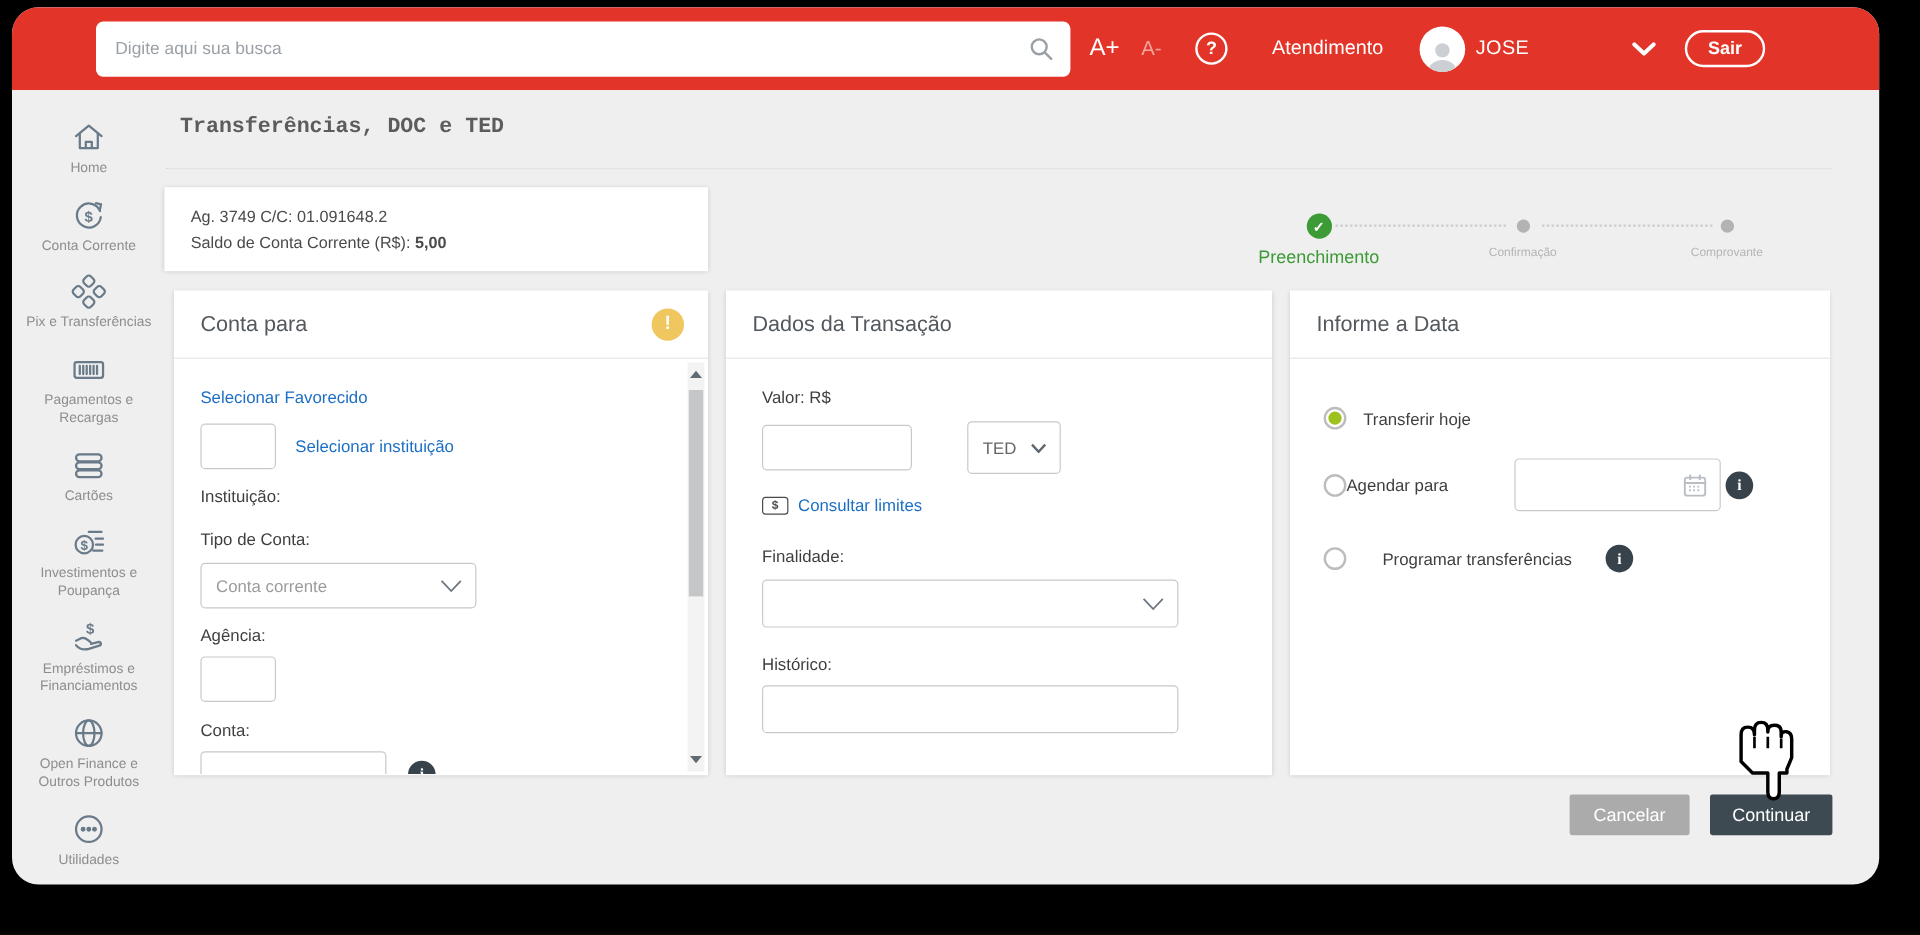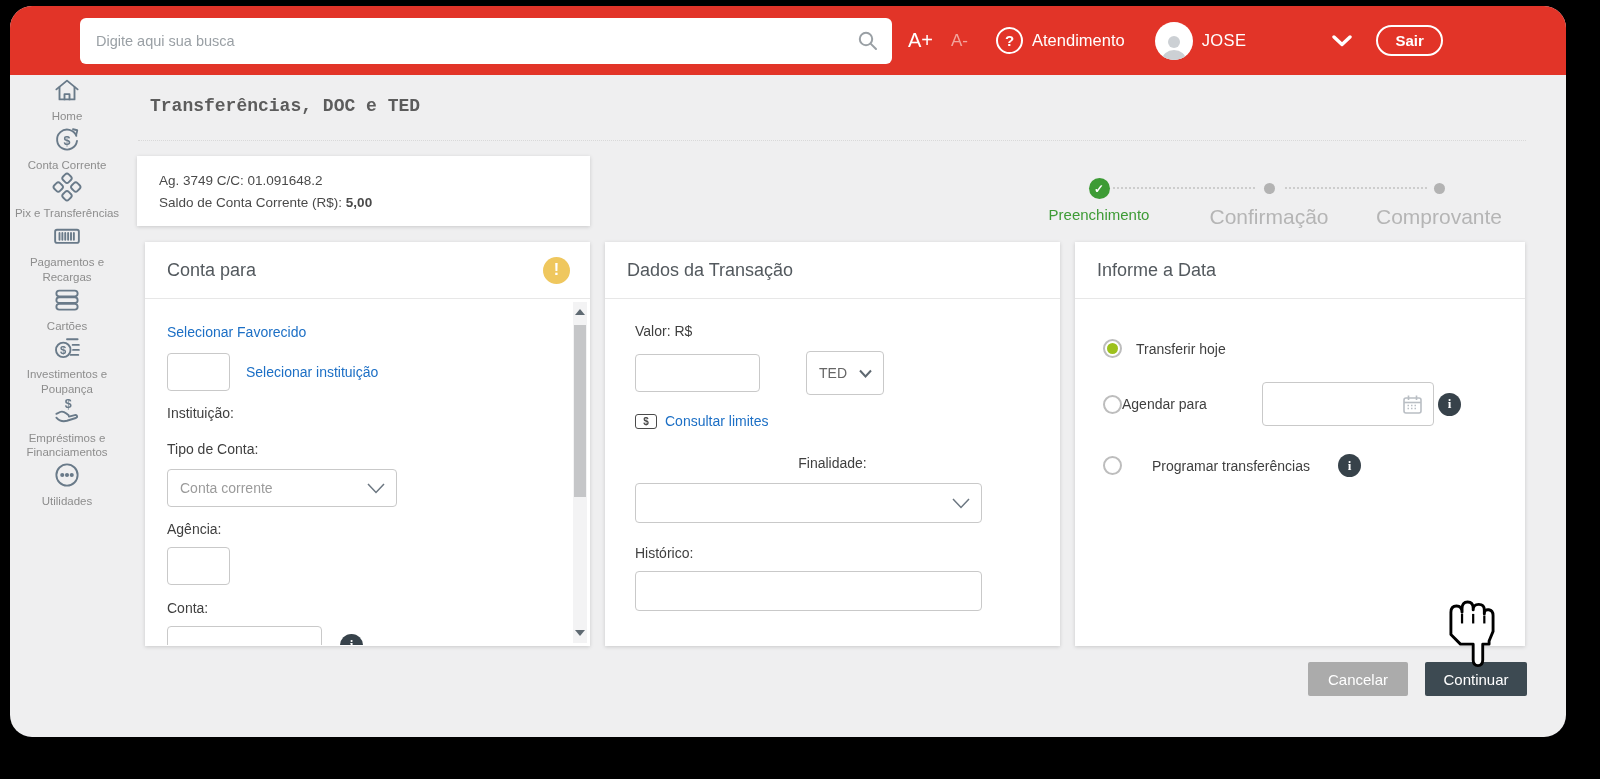--- a/index.html
+++ b/index.html
@@ -20,35 +20,35 @@
                        color:#333; font-family:"Liberation Sans",sans-serif; }
   .search-wrap input::placeholder { color:#9aa0a5; }
   .search-icon { position:absolute; right:12px; top:11px; }
   .hdr-right { display:flex; align-items:center; }
   .font-plus { margin-left:16px; color:#fff; font-size:20px; font-weight:500; cursor:pointer; }
   .font-minus { margin-left:18px; color:#f2a59d; font-size:17px; font-weight:500; cursor:pointer; }
   .help { margin-left:28px; display:flex; align-items:center; gap:9px; cursor:pointer; }
   .help-circle { width:27px; height:27px; border:2px solid #fff; border-radius:50%;
                  color:#fff; font-size:15px; font-weight:700; display:flex;
                  align-items:center; justify-content:center; }
-  .help-label { color:#fff; font-size:16.5px; }
+  .help-label { color:#fff; font-size:16.5px;margin-left:28px; }
   .avatar { margin-left:30px; width:38px; height:38px; border-radius:50%;
             background:#fff; overflow:hidden; display:flex; align-items:flex-end;
             justify-content:center; cursor:pointer; }
   .user-name { margin-left:9px; color:#fff; font-size:16.5px; font-weight:500;
                letter-spacing:.4px; }
   .hdr-chevron { margin-left:86px; cursor:pointer; display:flex; }
   .logout-btn { margin-left:24px; background:transparent; border:2px solid #fff;
                 border-radius:17px; color:#fff; font-size:15px; font-weight:600;
                 padding:5px 17px; cursor:pointer; font-family:"Liberation Sans",sans-serif; }
 
   
   .sidebar { position:absolute; left:0; top:69px; width:128px; bottom:0;
-             display:flex; flex-direction:column; align-items:flex-start;
-             gap:0; }
+             display:flex; flex-direction:column; align-items:center;
+             padding-top:24px; gap:16px; }
   .side-item { display:flex; flex-direction:column; align-items:center; gap:4px;
                width:114px; cursor:pointer; }
   .side-label { font-size:11.5px; color:#8d8d8d; text-align:center; line-height:1.28; }
   .side-item svg { width:30px; height:30px; stroke:#697a89; fill:none;
                    stroke-width:1.5; stroke-linecap:round; stroke-linejoin:round; }
   .side-item svg text { fill:#697a89; stroke:none; }
 
   
   .page-title { position:absolute; left:140px; top:90px; font-size:18px; color:#5c5c5c;font-family:Liberation Mono, monospace; }
   .title-divider { position:absolute; left:128px; right:40px; top:134px;
@@ -61,21 +61,21 @@
   
   .stepper { position:absolute; top:172px; right:41px; width:512px; height:50px; }
   .connector { position:absolute; top:9px; border-top:2px dotted #cdcdcd; }
   .step { position:absolute; width:172px; display:flex; flex-direction:column;
           align-items:center; }
   .step-circle-on { width:21px; height:21px; border-radius:50%; background:#3d9b35;
                     color:#fff; font-size:12px; font-weight:700; display:flex;
                     align-items:center; justify-content:center; }
   .step-dot { width:11px; height:11px; border-radius:50%; background:#b3b3b3; margin-top:5px; }
   .step-label-on { margin-top:7px; font-size:15px; color:#3d9b35; }
-  .step-label-off { margin-top:11px; font-size:21px; color:#b5b5b5; }
+  .step-label-off { margin-top:11px; font-size:10px; color:#b5b5b5; }
 
   
   .panel { position:absolute; top:236px; height:404px; background:#fff;
            box-shadow:0 1px 4px rgba(0,0,0,.16); }
   .panel-header { height:57px; display:flex; align-items:center;
                   justify-content:space-between; padding:0 20px 0 22px;
                   border-bottom:1px solid #e7e7e7; }
   .panel-title { font-size:18px; color:#53595e; }
   .warn-icon { width:27px; height:27px; border-radius:50%; background:#efc75e;
                color:#fff; font-size:16px; font-weight:700; display:flex;
@@ -238,20 +238,28 @@
       <svg viewBox="0 0 24 24">
         <text x="13" y="9" font-size="10" text-anchor="middle" font-weight="bold">$</text>
         <path d="M3.5 16.5 c2.5 2.8 5.5 3.3 8.5 2.5 l7 -2.2 c1.8 -.6 1.2 -2.8 -.8 -2.3 l-4.7 1.2"></path>
         <path d="M3.5 13.5 l3 -1.5 c2 -.8 3.5 0 5 1.2 l1.8 1.4"></path>
       </svg>
       <span class="side-label">Empréstimos e Financiamentos</span>
     </div>
     <div class="side-item">
       <svg viewBox="0 0 24 24">
         <circle cx="12" cy="12" r="8.5"></circle>
+        <ellipse cx="12" cy="12" rx="3.8" ry="8.5"></ellipse>
+        <line x1="3.5" y1="12" x2="20.5" y2="12"></line>
+      </svg>
+      <span class="side-label">Open Finance e Outros Produtos</span>
+    </div>
+    <div class="side-item">
+      <svg viewBox="0 0 24 24">
+        <circle cx="12" cy="12" r="8.5"></circle>
         <circle cx="8.2" cy="12" r="0.9" fill="#697a89"></circle>
         <circle cx="12" cy="12" r="0.9" fill="#697a89"></circle>
         <circle cx="15.8" cy="12" r="0.9" fill="#697a89"></circle>
       </svg>
       <span class="side-label">Utilidades</span>
     </div>
   </nav>
 
   <h1 class="page-title">Transferências, DOC e TED</h1>
   <div class="title-divider"></div>
@@ -326,21 +334,21 @@
           <span style="font-size:14px; color:#666;">TED</span>
           <svg class="chev" width="13" height="9" viewBox="0 0 13 9" fill="none" stroke="#5e6870" stroke-width="2">
             <polyline points="1,1.5 6.5,7.5 12,1.5"></polyline>
           </svg>
         </div>
       </div>
       <div class="row" style="margin-top:18px; gap:8px;">
         <span class="money-icon">$</span>
         <a class="link">Consultar limites</a>
       </div>
-      <div class="f-label" style="margin-top:26px;text-align:center;">Finalidade:</div>
+      <div class="f-label" style="margin-top:26px;">Finalidade:</div>
       <div class="tbox select-box" style="margin-top:12px; width:347px; height:40px;">
         <svg class="chev" width="18" height="11" viewBox="0 0 18 11" fill="none" stroke="#6b7680" stroke-width="1.5">
           <polyline points="1,1 9,9.5 17,1"></polyline>
         </svg>
       </div>
       <div class="f-label" style="margin-top:22px;">Histórico:</div>
       <input class="tbox" style="margin-top: 10px; width: 347px; height: 40px;">
     </div>
   </section>
 

